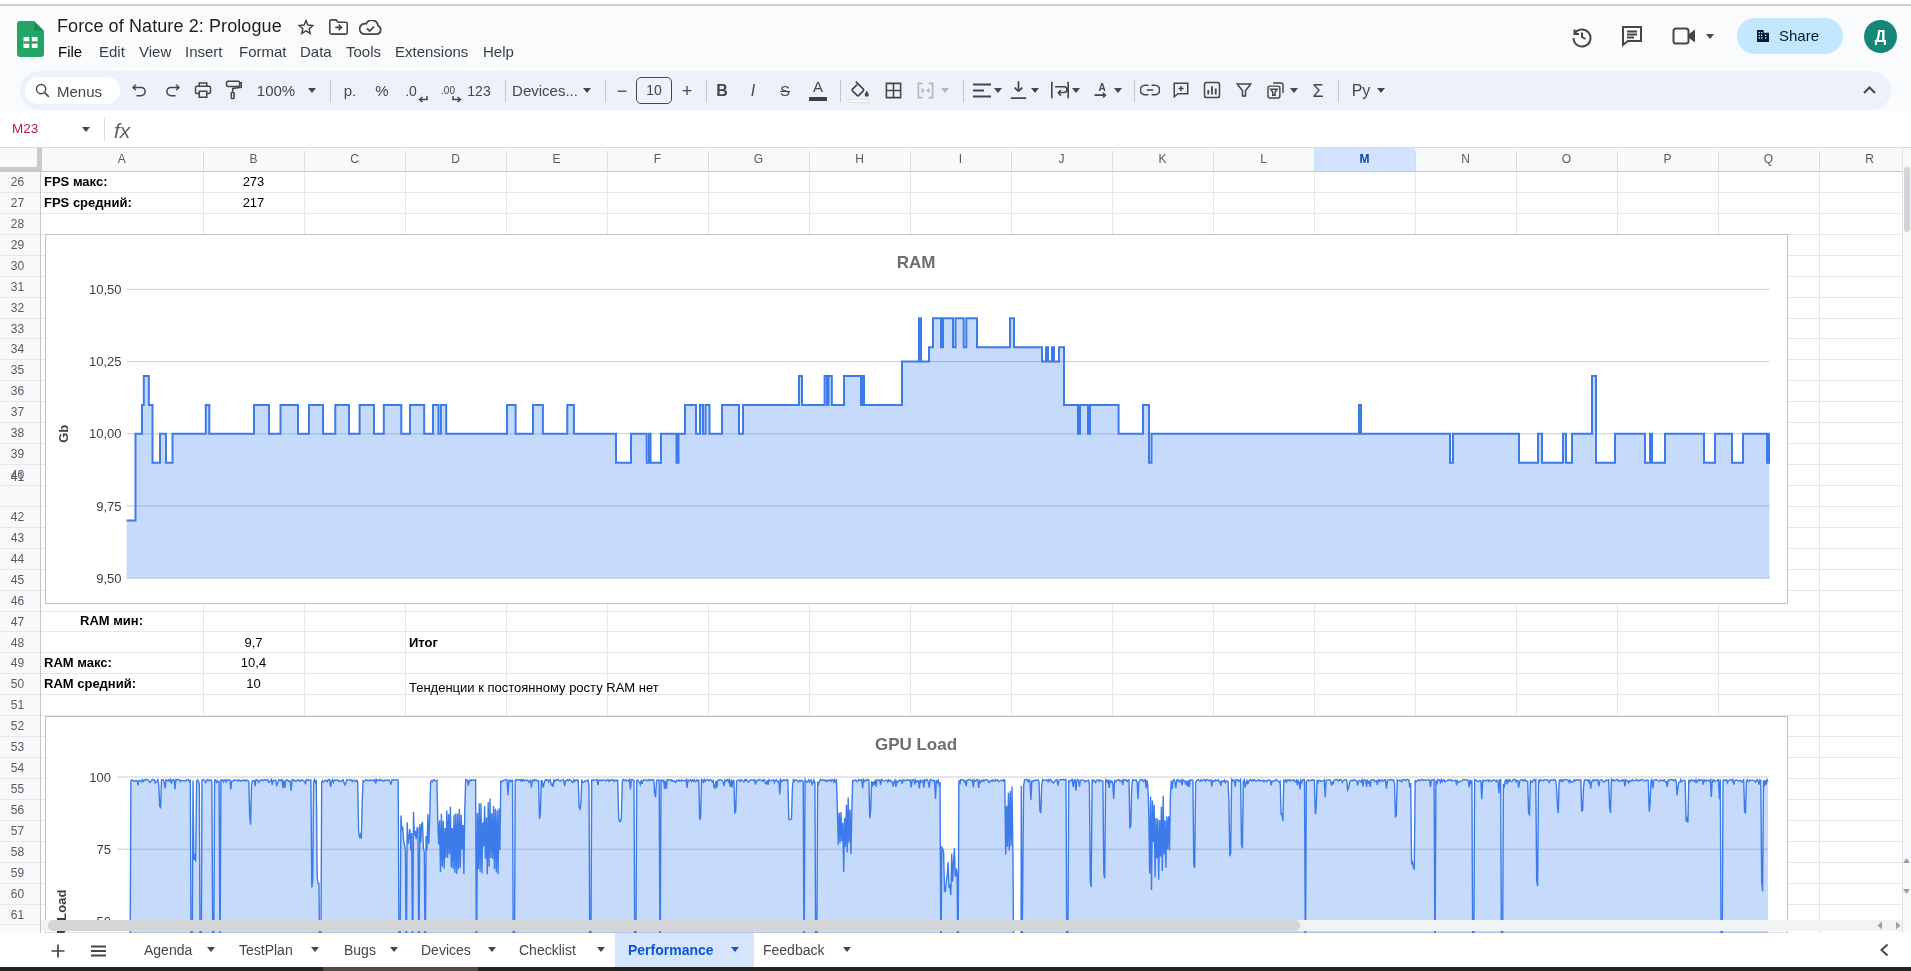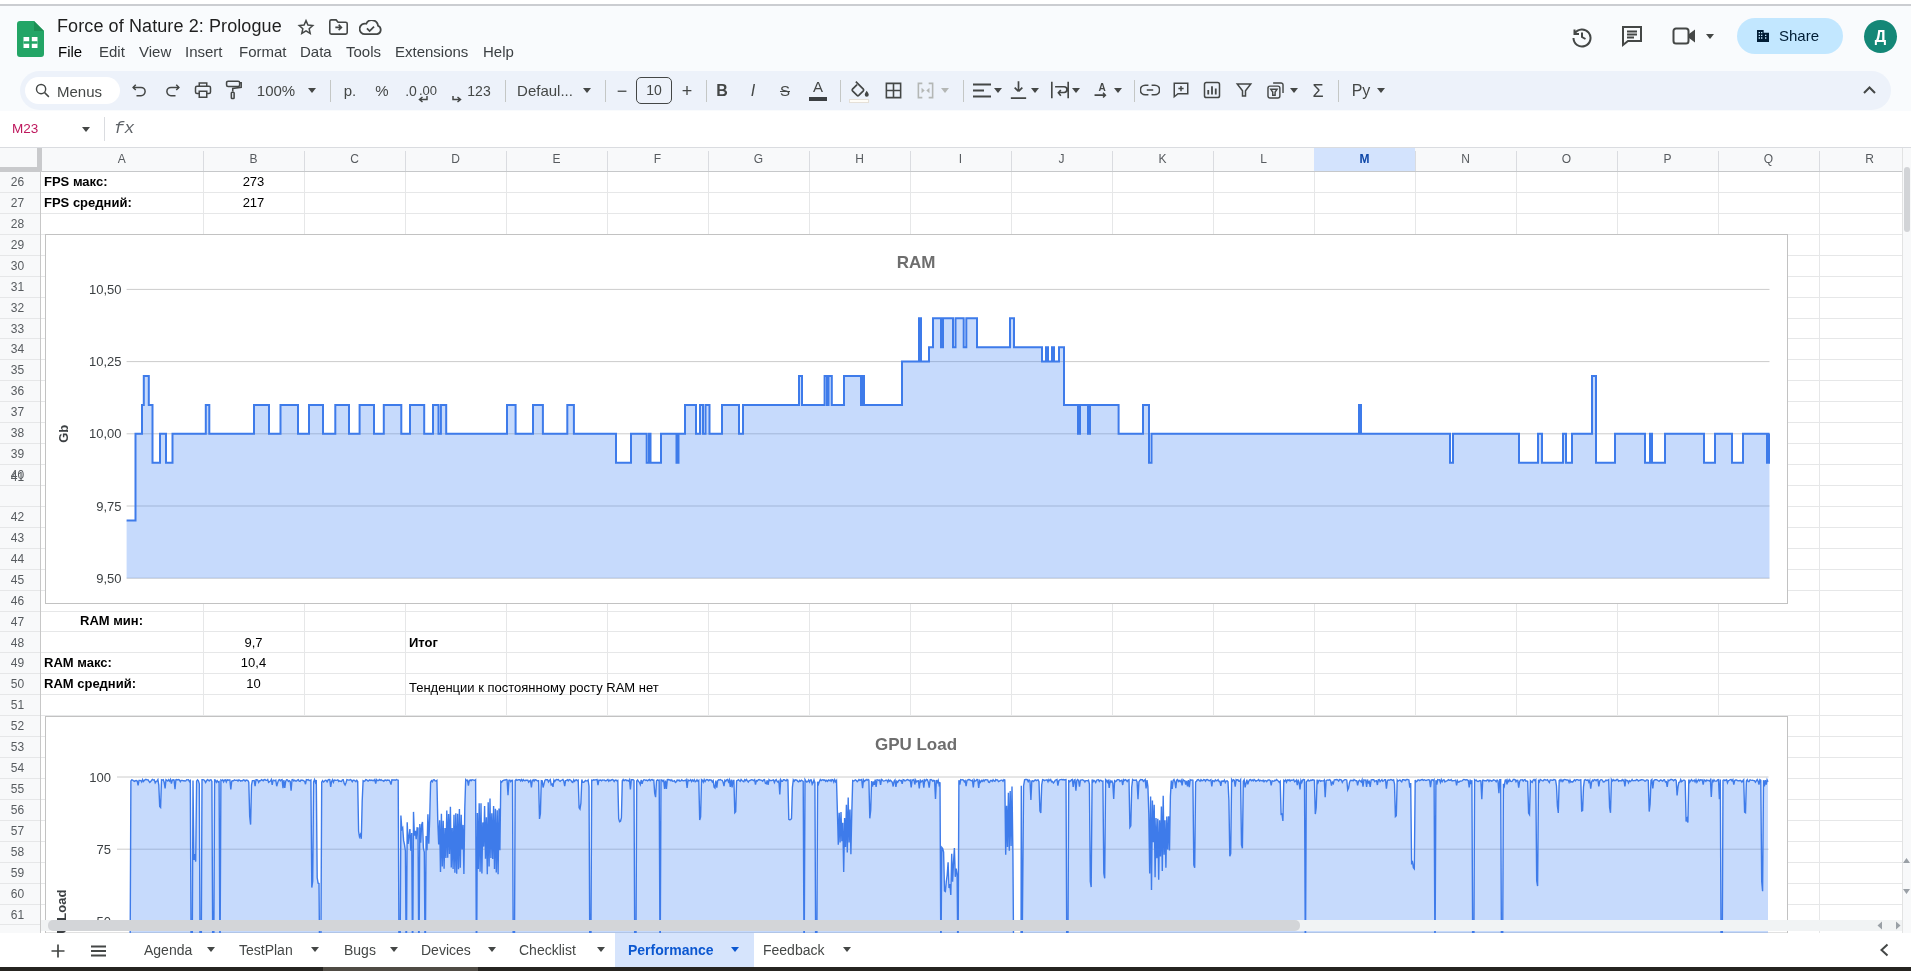--- a/index.html
+++ b/index.html
@@ -90,27 +90,27 @@
     </svg>
 <div class="tbtxt" style="left:250px;width:52px;font-size:15px">100%</div>
 <span class="car abs" style="left:308px;top:88px"></span>
 <div class="sep" style="left:330px"></div>
 <div class="tbtxt" style="left:336px;width:28px;font-size:15px">р.</div>
 <div class="tbtxt" style="left:368px;width:28px;font-size:15px">%</div>
 <div class="tbtxt" style="left:400px;width:22px;font-size:14px;font-weight:500">.0</div>
 <svg class="abs" style="left:418px;top:96px" width="10" height="8" viewBox="0 0 10 8">
       <path fill="none" stroke="#444746" stroke-width="1.5" d="M9 0 v3.5 H2 M4.5 1 L1.5 3.5 l3 2.5"></path>
     </svg>
-<div class="tbtxt" style="left:415px;width:26px;font-size:13px;font-weight:500">.00</div>
+<div class="tbtxt" style="left:435px;width:26px;font-size:10px;font-weight:500">.00</div>
 <svg class="abs" style="left:452px;top:96px" width="10" height="8" viewBox="0 0 10 8">
       <path fill="none" stroke="#444746" stroke-width="1.5" d="M1 0 v3.5 H8 M5.5 1 l3 2.5 -3 2.5"></path>
     </svg>
 <div class="tbtxt" style="left:462px;width:34px;font-size:14px">123</div>
 <div class="sep" style="left:505px"></div>
-<div class="tbtxt" style="left:512px;width:66px;font-size:15px">Defaul...</div>
+<div class="tbtxt" style="left:512px;width:66px;font-size:15px">Devices...</div>
 <span class="car abs" style="left:583px;top:88px"></span>
 <div class="sep" style="left:605px"></div>
 <div class="tbtxt" style="left:612px;width:20px;font-size:18px;font-weight:400">−</div>
 <div class="abs" style="left:636px;top:77px;width:36px;height:27px;border:1.5px solid #444746;border-radius:5px;text-align:center;line-height:24px;font-size:14px;color:#444746">10</div>
 <div class="tbtxt" style="left:677px;width:20px;font-size:18px">+</div>
 <div class="sep" style="left:706px"></div>
 <div class="tbtxt bold" style="left:712px;width:20px;font-size:16px">B</div>
 <div class="tbtxt" style="left:744px;width:18px;font-size:16px;font-style:italic;font-weight:500">I</div>
 <div class="tbtxt" style="left:774px;width:22px;font-size:15px;font-weight:500;text-decoration:line-through">S</div>
 <div class="tbtxt" style="left:808px;width:20px;font-size:15px;font-weight:500;height:30px;line-height:30px">A</div>
@@ -172,21 +172,21 @@
 <div class="sep" style="left:1338px"></div>
 <div class="tbtxt" style="left:1346px;width:30px;font-size:16px;font-weight:500">Ру</div>
 <span class="car abs" style="left:1377px;top:88px"></span>
 <svg class="abs" style="left:1862px;top:84px" width="15" height="12" viewBox="0 0 15 12">
       <path fill="none" stroke="#444746" stroke-width="2" d="M2 9 L7.5 3.5 13 9"></path>
     </svg>
 <div class="abs" style="left:0;top:111px;width:1911px;height:37px;background:#fff;border-bottom:1px solid #dadce0"></div>
 <div class="abs" style="left:12px;top:121px;font-size:13.5px;color:#be185d">M23</div>
 <span class="car abs" style="left:82px;top:127px"></span>
 <div class="abs" style="left:104px;top:117px;width:1px;height:24px;background:#dadce0"></div>
-<div class="abs" style="left:114px;top:119px;font-size:17px;font-style:italic;color:#5f6368;font-family:Liberation Mono, monospace">fx</div>
+<div class="abs" style="left:114px;top:119px;font-size:21px;font-style:italic;color:#5f6368;font-family:Liberation Sans, sans-serif">fx</div>
 <div class="abs" style="left:0;top:148px;width:1902px;height:24px;background:#f8f9fa;border-bottom:1.3px solid #c6c8ca"></div>
 <div class="abs" style="left:0;top:148px;width:37px;height:24px;background:#f8f9fa"></div>
 <div class="abs" style="left:37px;top:148px;width:4.5px;height:24px;background:#c9cacc"></div>
 <div class="abs" style="left:0;top:166.5px;width:41.5px;height:5.5px;background:#c9cacc"></div>
 <div class="colhead" style="left:40.5px;width:162.5px">A</div>
 <div class="colhead" style="left:203px;width:101px">B</div>
 <div class="abs" style="left:203px;top:151px;width:1px;height:20px;background:#dadce0"></div>
 <div class="colhead" style="left:304px;width:101px">C</div>
 <div class="abs" style="left:304px;top:151px;width:1px;height:20px;background:#dadce0"></div>
 <div class="colhead" style="left:405px;width:101px">D</div>

